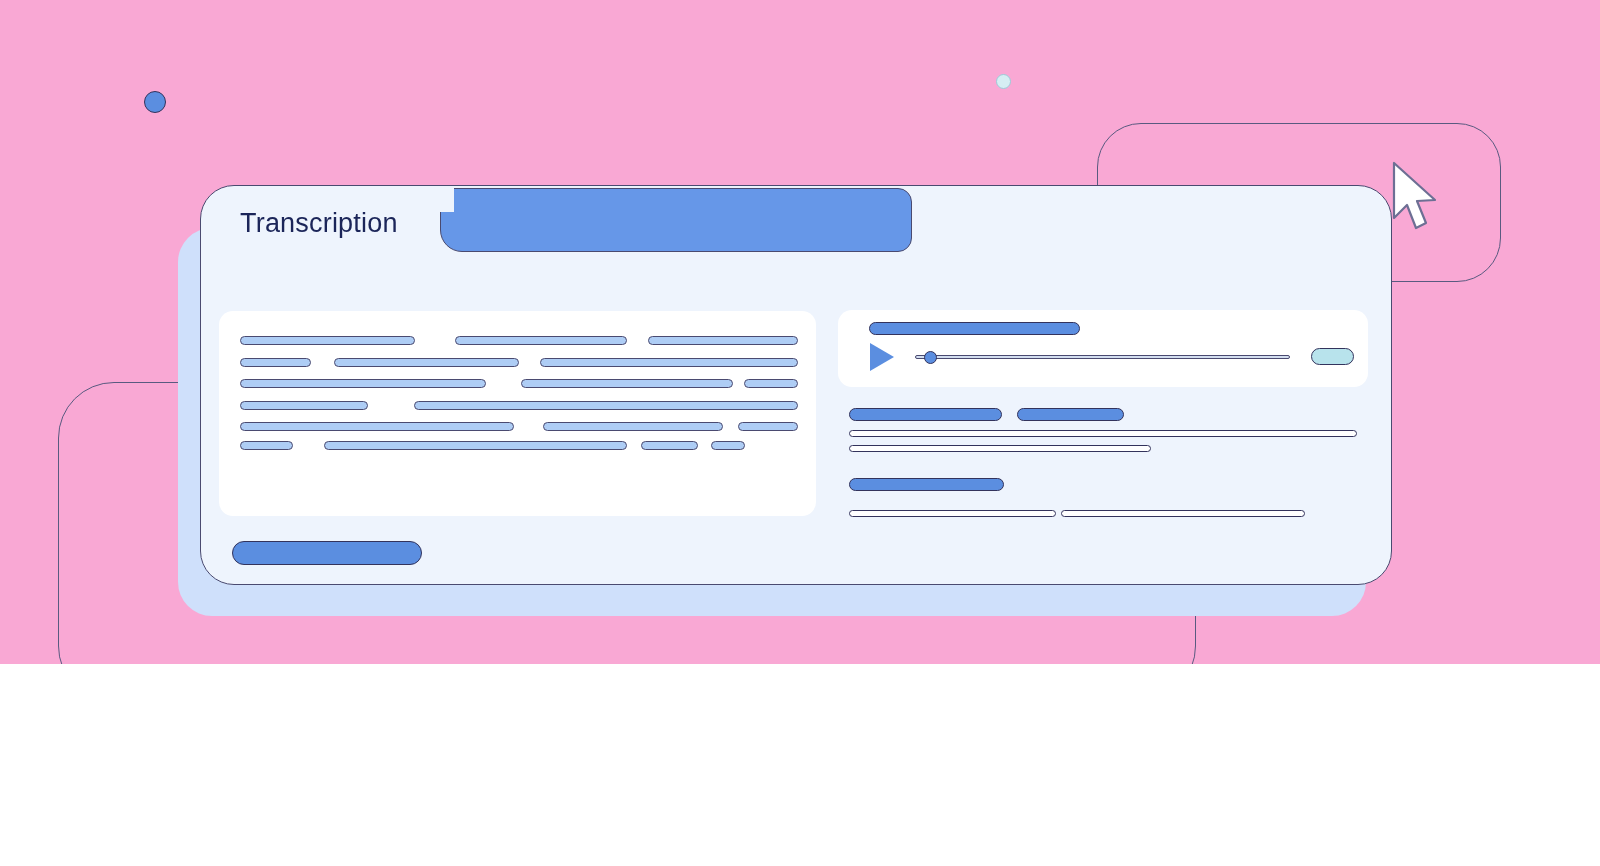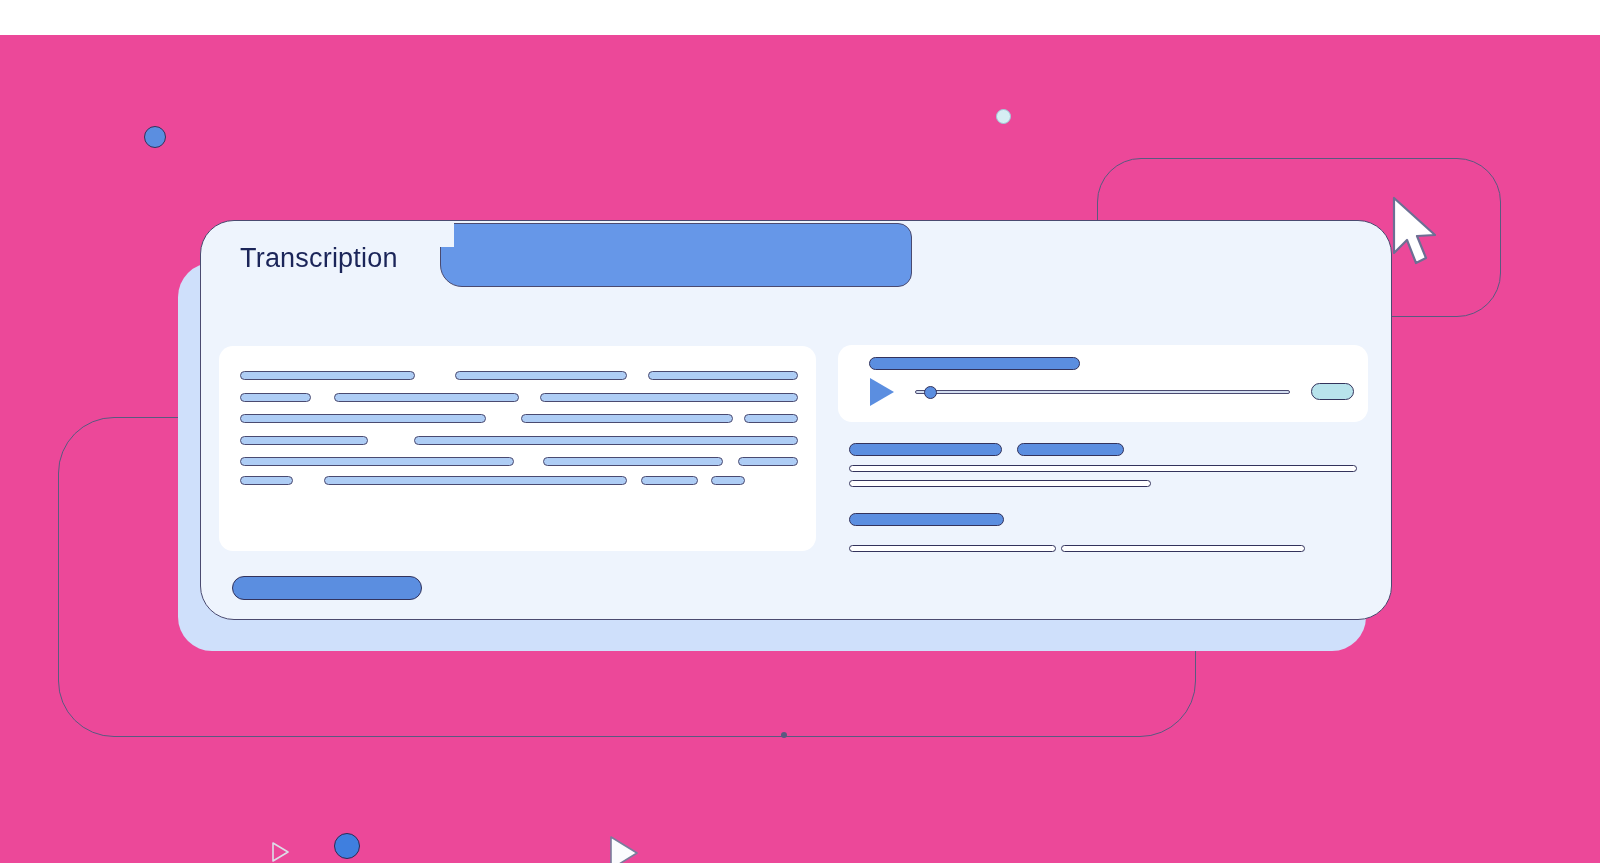--- a/index.html
+++ b/index.html
@@ -6,24 +6,23 @@
     margin: 0;
     padding: 0;
     background: #ffffff;
   }
   body {
     font-family: "Liberation Sans", sans-serif;
   }
   #stage {
     position: relative;
     width: 1600px;
-    height: 828px;
-    background: #ec4899;
+    height: 664px;
+    background: #f9a8d4;
     overflow: hidden;
-    margin-top: 35px;
   }
 
   
   .deco-card-outline {
     position: absolute;
     border: 1.6px solid #595a80;
     border-radius: 56px;
     background: transparent;
   }
   .deco-dot {

